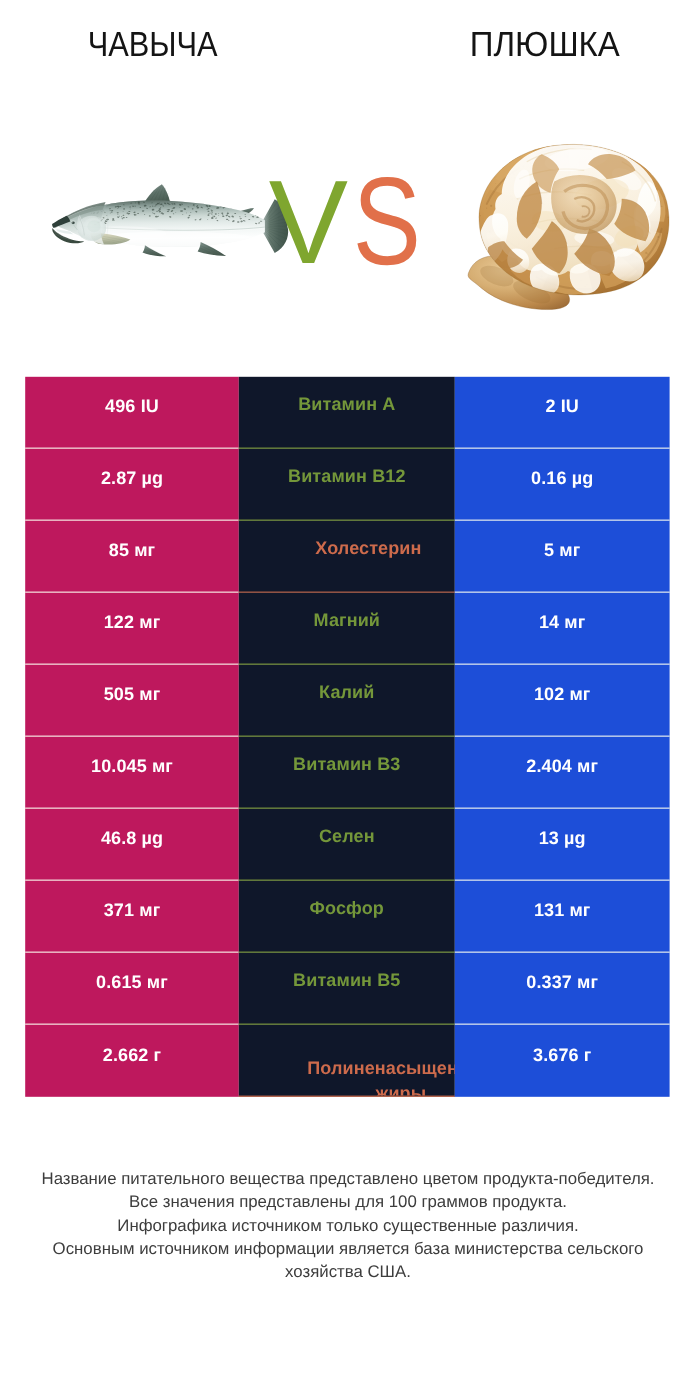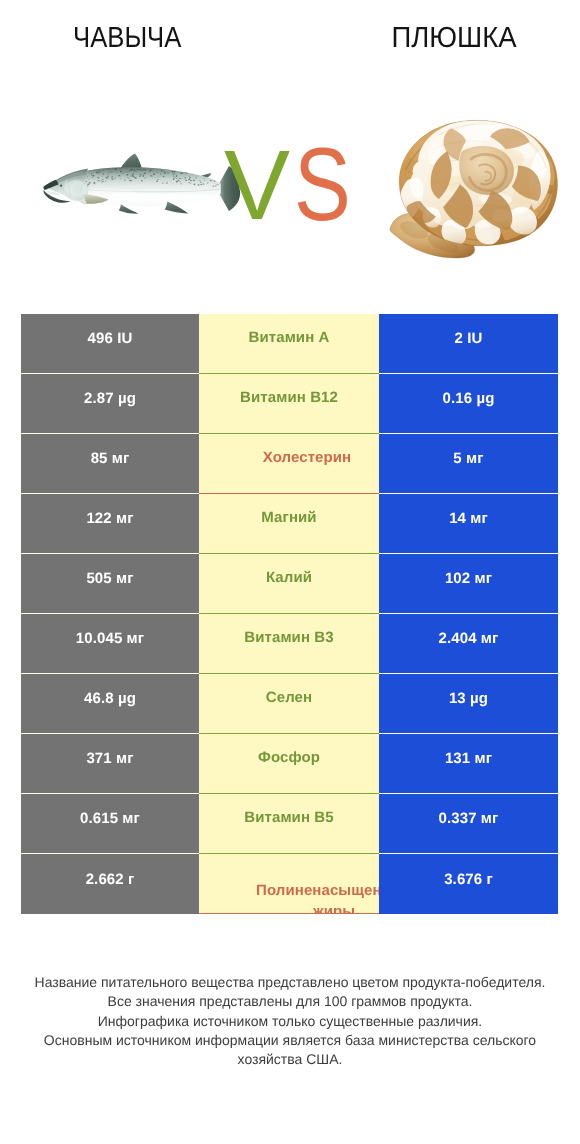--- a/index.html
+++ b/index.html
@@ -36,22 +36,22 @@
 
   
   .table { position:absolute; left:21px; top:314px; width:537px; }
   .row { position:relative; height:60px; }
   .cell {
     position:absolute; top:0; height:60px; box-sizing:border-box;
     display:flex; align-items:center; justify-content:center;
     font-size:15px; font-weight:700; letter-spacing:0.1px;
     padding-bottom:10px;
   }
-  .cell-left  { left:0px;   width:178px; color:#ffffff; background:#737373; }
-  .cell-mid   { left:178px; width:180px; background:#fef9c3; overflow:hidden; }
+  .cell-left  { left:0px;   width:178px; color:#ffffff; background:#be185d; }
+  .cell-mid   { left:178px; width:180px; background:#0f172a; overflow:hidden; }
   .cell-right { left:358px; width:179px; color:#ffffff; background:#1d4ed8; }
   .row .cell-left, .row .cell-right { border-bottom:1.6px solid #fdfff2; }
   .row:last-child .cell-left, .row:last-child .cell-right { border-bottom:none; }
   .cell-mid { border-bottom:1px solid #84a53e; }
   .mid-text { text-align:center; white-space:normal; line-height:20.5px; width:180px; }
   .cell-mid.overflowing { justify-content:flex-start; }
   .cell-mid.overflowing { padding-bottom:0px; }
   .cell-mid.overflowing .mid-text { width:199px; margin-left:21px; position:relative; top:18px; }
   .win-left  .cell-mid { color:#74973a; }
   .win-right .cell-mid { color:#cd6b4c; border-bottom-color:#cd6b4c;padding-left:36px; }

